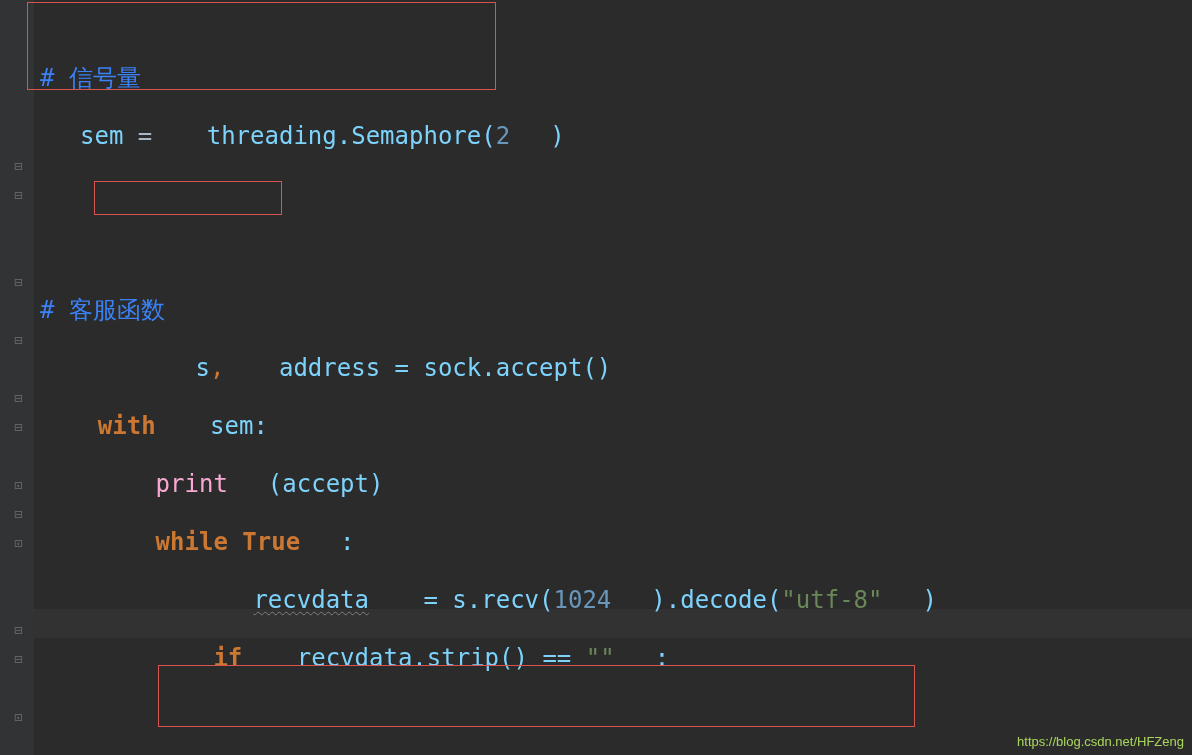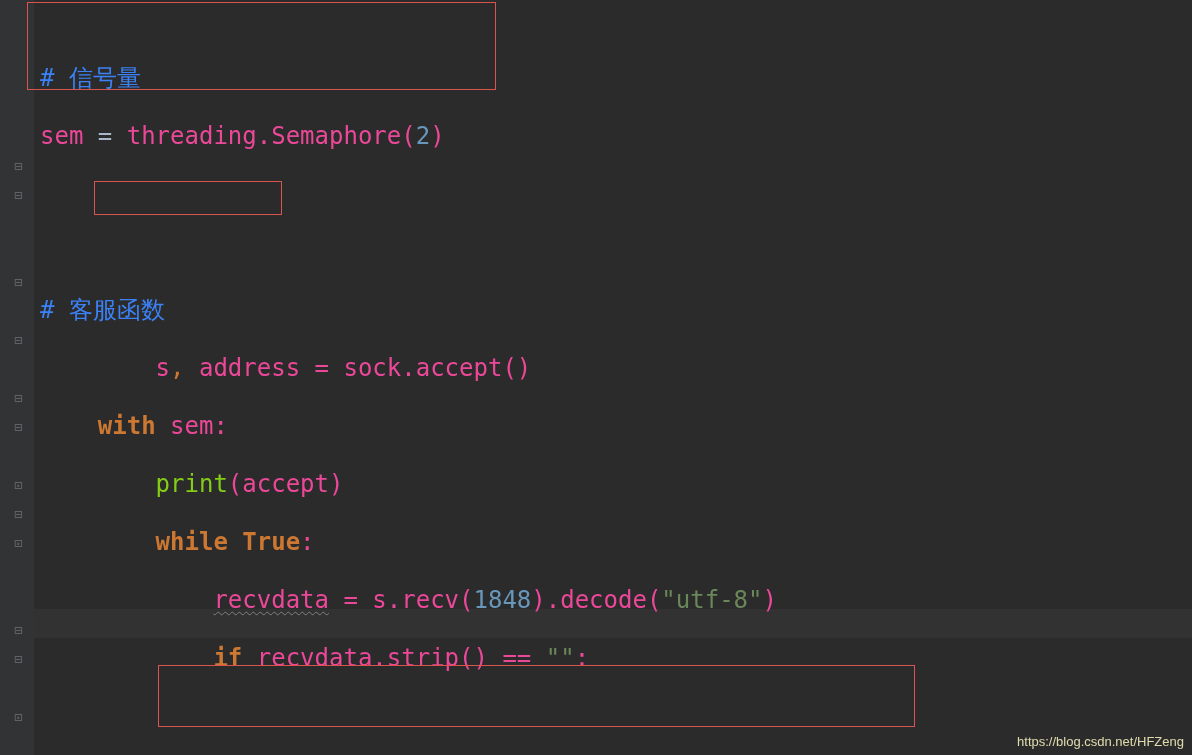--- a/index.html
+++ b/index.html
@@ -43,26 +43,26 @@
     padding: 0 6px;
     white-space: pre;
     line-height: 29px;
     font-variant-ligatures: none;
   }
   .line {
     display: block;
     height: 29px;
   }
   .c-comment { color: #3b82f6; }
-  .c-ident   { color: #ec4899; }
+  .c-ident   { color: #7dd3fc; margin-left: 40px; }
   .c-op      { color: #a9b7c6; }
   .c-kw      { color: #cc7832; }
   .c-kw-b    { color: #cc7832; font-weight: bold; }
   .c-def     { color: #ffc66d; }
-  .c-builtin { color: #84cc16; }
+  .c-builtin { color: #f9a8d4; }
   .c-num     { color: #6897bb; }
   .c-str     { color: #6a8759; }
   .wavy {
     text-decoration: underline wavy #808080 1px;
     text-underline-offset: 3px;
   }
   .current-line {
     position: absolute;
     left: 34px;
     right: 0;
@@ -71,21 +71,21 @@
   }
   .redbox {
     position: absolute;
     border: 1px solid #d9534f;
     pointer-events: none;
   }
   .watermark {
     position: absolute;
     right: 8px;
     bottom: 6px;
-    color: #fef9c3;
+    color: #bef264;
     font-size: 13px;
     font-family: Arial, sans-serif;
     opacity: 0.85;
   }
 </style>
 </head>
 <body>
 
 <div class="editor">
 
@@ -110,21 +110,21 @@
 <span class="line" style="height:6px"></span>
 <span class="line"><span class="c-comment"># 信号量</span></span>
 <span class="line"><span class="c-ident">sem</span><span class="c-op"> = </span><span class="c-ident">threading.Semaphore(</span><span class="c-num">2</span><span class="c-ident">)</span></span>
 <span class="line"></span>
 <span class="line"></span>
 <span class="line"><span class="c-comment"># 客服函数</span></span>
 <span class="line"><span class="c-ident">        s</span><span class="c-kw">, </span><span class="c-ident">address = sock.accept()</span></span>
 <span class="line">    <span class="c-kw-b">with </span><span class="c-ident">sem:</span></span>
 <span class="line">        <span class="c-builtin">print</span><span class="c-ident">(accept)</span></span>
 <span class="line">        <span class="c-kw-b">while </span><span class="c-kw-b">True</span><span class="c-ident">:</span></span>
-<span class="line">            <span class="c-ident wavy">recvdata</span><span class="c-ident"> = s.recv(</span><span class="c-num">1848</span><span class="c-ident">).decode(</span><span class="c-str">"utf-8"</span><span class="c-ident">)</span></span>
+<span class="line">            <span class="c-ident wavy">recvdata</span><span class="c-ident"> = s.recv(</span><span class="c-num">1024</span><span class="c-ident">).decode(</span><span class="c-str">"utf-8"</span><span class="c-ident">)</span></span>
 <span class="line">            <span class="c-kw-b">if </span><span class="c-ident">recvdata.strip() == </span><span class="c-str">""</span><span class="c-ident">:</span></span>
 
 
 
 
 
 
 
 
 

